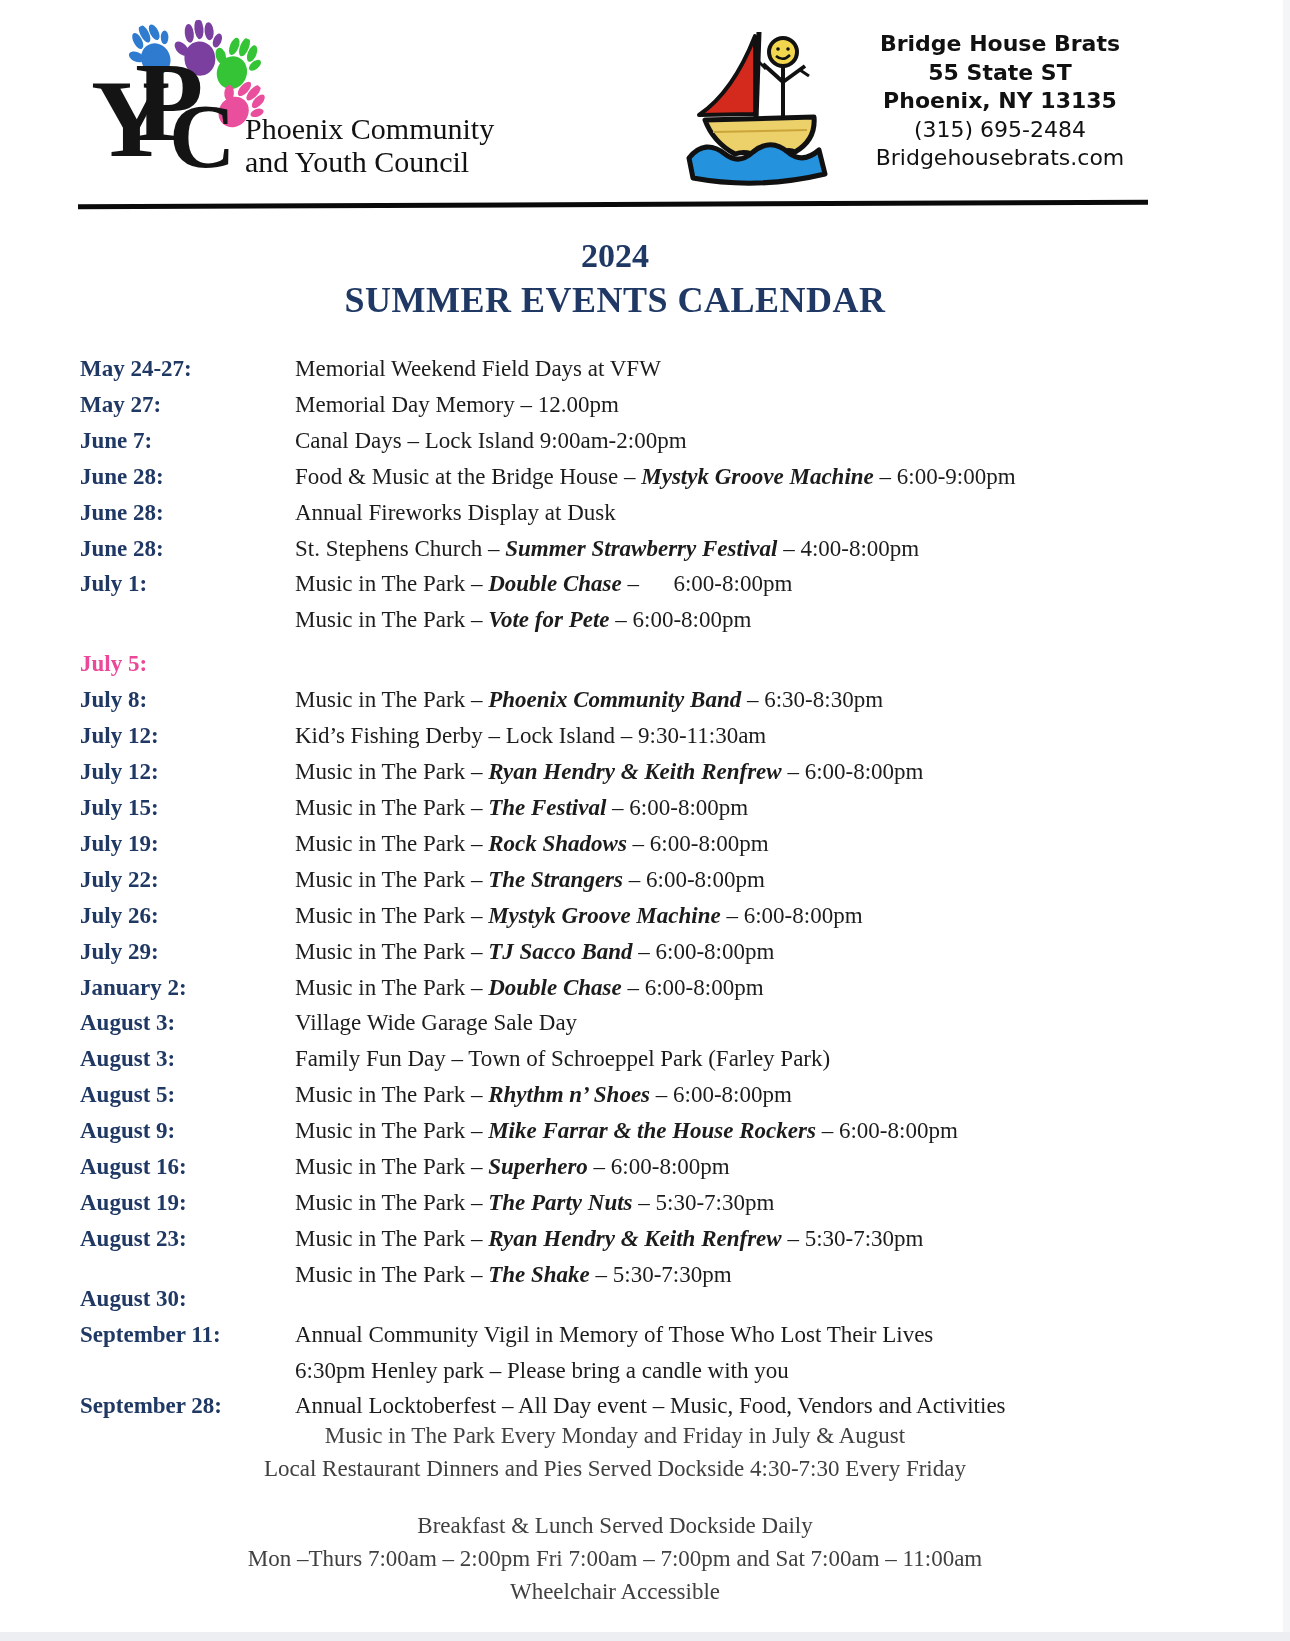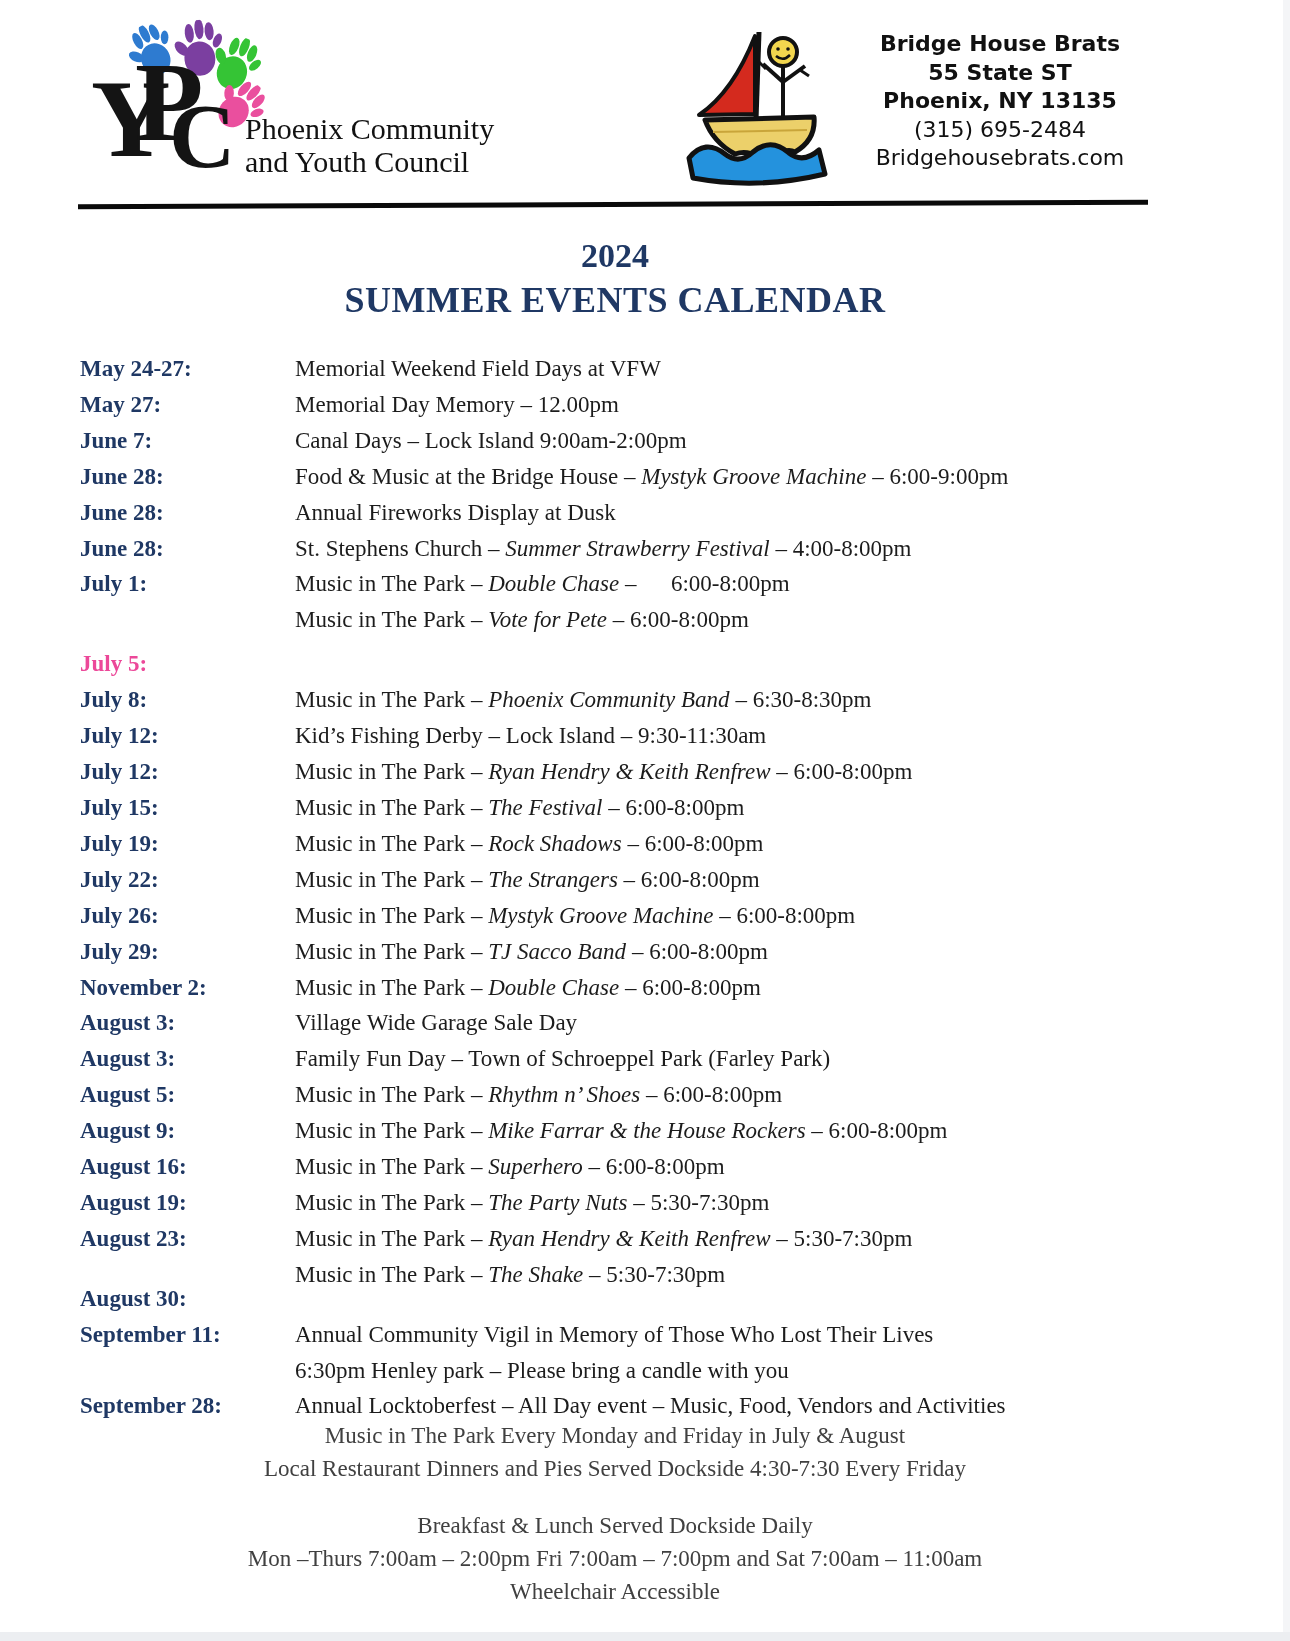--- a/index.html
+++ b/index.html
@@ -29,21 +29,21 @@
   .title-block{position:absolute;left:80px;top:234px;width:1070px;text-align:center;
     font-weight:bold;line-height:44px;}
   .title-year{font-size:34px;}
   .title-main{font-size:36px;letter-spacing:0.5px;}
   
   .events{position:absolute;left:80px;top:351px;width:1175px;
     font-size:23px;line-height:35.9px;}
   .event-row{display:grid;grid-template-columns:215px 1fr;}
   .event-date{font-weight:bold;}
   .event-text span{white-space:pre-wrap;}
-  .band{font-weight:normal;font-style:italic;}
+  .band{font-weight:bold;font-style:italic;}
   
   .footer-group{position:absolute;left:80px;width:1070px;text-align:center;
     font-size:23px;font-weight:normal;line-height:33px;color:#404040;}
   .fg1{top:1419px;}
   .fg2{top:1509px;}
   .scan-edge-bottom{position:absolute;left:0;bottom:0;width:100%;height:9px;background:#eceef1;}
   .scan-edge-right{position:absolute;right:0;top:0;width:7px;height:100%;background:#f4f5f7;}
 </style>
 </head>
 <body>
@@ -198,21 +198,21 @@
     </div>
     <div class="event-row">
       <div class="event-date" style="color: rgb(31, 56, 100);">July 26:</div>
       <div class="event-text"><span>Music in The Park – </span><span class="band">Mystyk Groove Machine</span><span> – 6:00-8:00pm</span></div>
     </div>
     <div class="event-row">
       <div class="event-date" style="color: rgb(31, 56, 100);">July 29:</div>
       <div class="event-text"><span>Music in The Park – </span><span class="band">TJ Sacco Band</span><span> – 6:00-8:00pm</span></div>
     </div>
     <div class="event-row">
-      <div class="event-date" style="color: rgb(31, 56, 100);">November 2:</div>
+      <div class="event-date" style="color: rgb(31, 56, 100);">January 2:</div>
       <div class="event-text"><span>Music in The Park – </span><span class="band">Double Chase</span><span> – 6:00-8:00pm</span></div>
     </div>
     <div class="event-row">
       <div class="event-date" style="color: rgb(31, 56, 100);">August 3:</div>
       <div class="event-text"><span>Village Wide Garage Sale Day</span></div>
     </div>
     <div class="event-row">
       <div class="event-date" style="color: rgb(31, 56, 100);">August 3:</div>
       <div class="event-text"><span>Family Fun Day – Town of Schroeppel Park (Farley Park)</span></div>
     </div>

